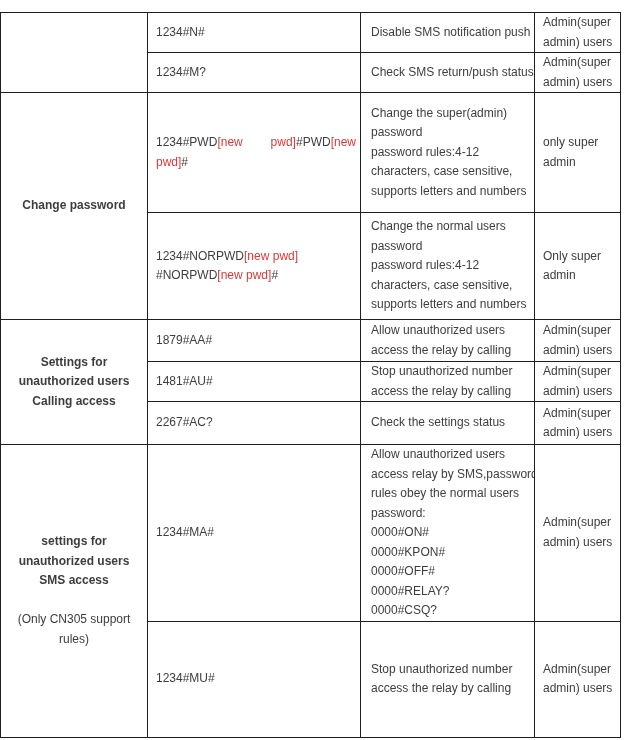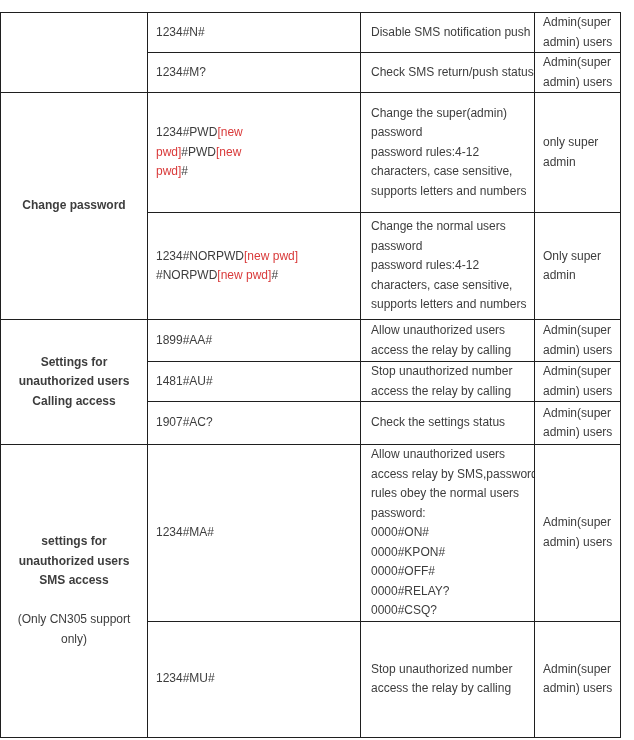--- a/index.html
+++ b/index.html
@@ -47,21 +47,21 @@
   }
   td.desc {
     padding: 0 1px 0 10px;
     line-height: 19.5px;
   }
   td.users {
     padding: 0 2px 0 8px;
     line-height: 19.5px;
   }
   .lines div { white-space: nowrap; }
-  .cmd-line { white-space: nowrap; flex-direction: column; }
+  .cmd-line { white-space: nowrap; }
   .cmd-line.justify {
     display: flex;
     justify-content: space-between;
     width: 100%;
   }
   .seg-red { color: var(--red, #d93a3a); }
 </style>
 </head>
 <body>
 
@@ -162,21 +162,21 @@
 
     <tr style="height:42px">
       <td class="cat" rowspan="3">
         <div class="lines">
               <div>Settings for</div>
               <div>unauthorized users</div>
               <div>Calling access</div>
             </div>
       </td>
       <td class="cmd">
-        <span>1899#AA#</span>
+        <span>1879#AA#</span>
       </td>
       <td class="desc">
         <div class="lines">
               <div>Allow unauthorized users</div>
               <div>access the relay by calling</div>
             </div>
       </td>
       <td class="users">
         <div class="lines">
               <div>Admin(super</div>
@@ -196,21 +196,21 @@
       </td>
       <td class="users">
         <div class="lines">
               <div>Admin(super</div>
               <div>admin) users</div>
             </div>
       </td>
     </tr>
     <tr style="height:43px">
       <td class="cmd">
-        <span>1907#AC?</span>
+        <span>2267#AC?</span>
       </td>
       <td class="desc">
         <div class="lines">
               <div>Check the settings status</div>
             </div>
       </td>
       <td class="users">
         <div class="lines">
               <div>Admin(super</div>
               <div>admin) users</div>
@@ -221,21 +221,21 @@
     <tr style="height:175px">
       <td class="cat" rowspan="2">
         <div class="lines">
               <div>settings for</div>
               <div>unauthorized users</div>
               <div>SMS access</div>
             </div>
         <div class="gap"></div>
         <div class="lines note">
               <div>(Only CN305 support</div>
-              <div>only)</div>
+              <div>rules)</div>
             </div>
       </td>
       <td class="cmd">
         <span>1234#MA#</span>
       </td>
       <td class="desc">
         <div class="lines">
               <div>Allow unauthorized users</div>
               <div>access relay by SMS,password</div>
               <div>rules obey the normal users</div>

